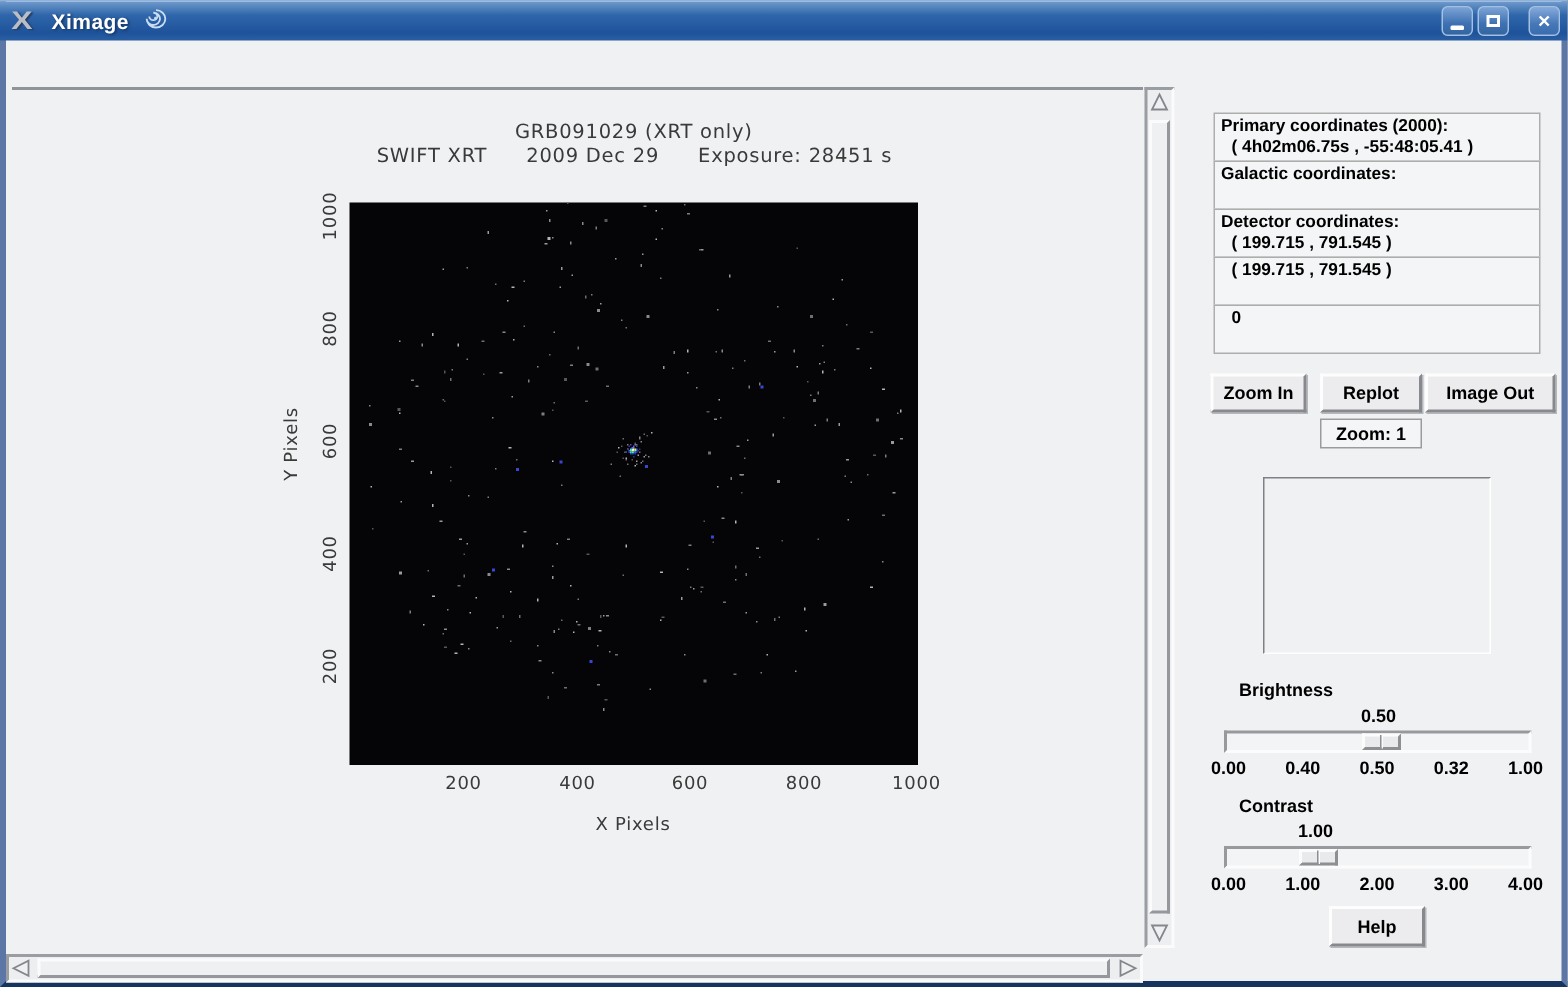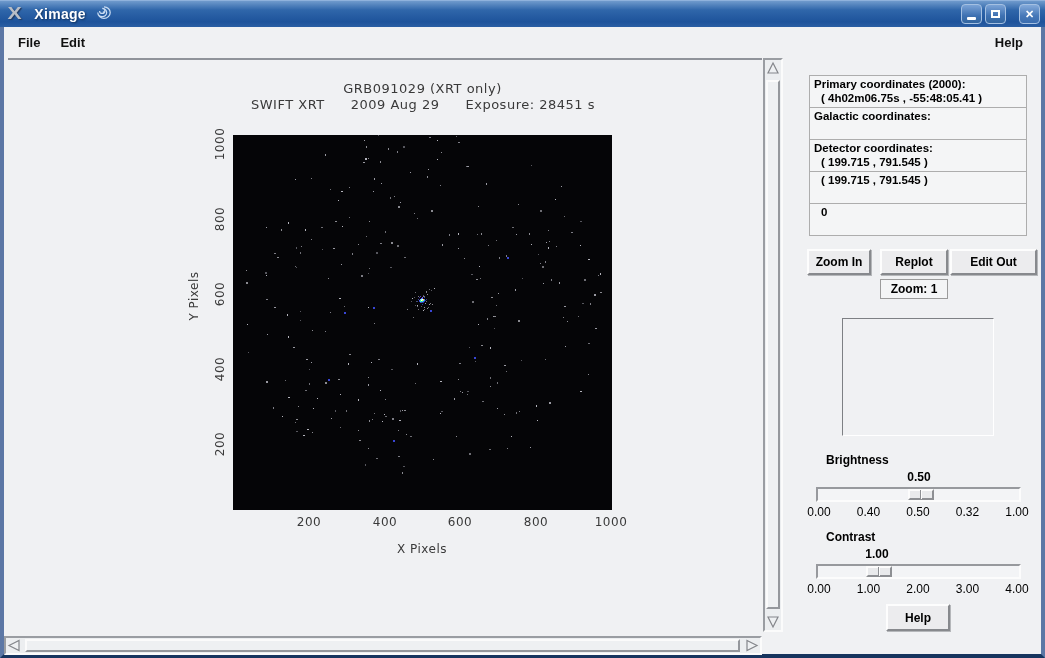--- a/index.html
+++ b/index.html
@@ -126,21 +126,21 @@
     position:absolute; top:0px; width:26px; height:11px;
     background:#e9eaec; border:2px solid; border-color:#fcfcfc #8d8f93 #8d8f93 #fcfcfc;
     cursor:pointer;
   }
   .thumb-sl::after {
     content:""; position:absolute; left:10px; top:-1px; bottom:-1px;
     border-left:1px solid #8d8f93; border-right:1px solid #fcfcfc;
   }
   .ticks {
     position:absolute; left:12px; width:238px; display:flex; justify-content:space-between;
-    font-weight:normal; font-size:12px;
+    font-weight:bold; font-size:12px;
   }
   .ticks span { width:40px; text-align:center; }
 </style>
 </head>
 <body>
 
 <div class="window">
 
   <div class="titlebar">
     <span class="xlogo">X</span>
@@ -157,31 +157,26 @@
         </span>
       <span class="win-btn">
           <span class="glyph-max"></span>
         </span>
       <span class="win-btn close">
           <span>✕</span>
         </span>
     </span>
   </div>
 
-  <div class="menubar">
-    <span class="menu-item file">File</span>
-    <span class="menu-item">Edit</span>
-    <span class="menu-item help">Help</span>
-  </div>
 
   <div class="canvas">
     <div class="plot-text plot-title1">GRB091029 (XRT only)</div>
     <div class="plot-text plot-title2">
       <span>SWIFT XRT</span>
-      <span>2009 Aug 29</span>
+      <span>2009 Dec 29</span>
       <span>Exposure: 28451 s</span>
     </div>
 
     <div class="image-box" id="image-box">
         <div class="dot" style="left: 229px; top: 257px; width: 1px; height: 1px; background: rgb(154, 154, 162);"></div>
         <div class="dot" style="left: 84px; top: 263px; width: 1px; height: 1px; background: rgb(180, 180, 188);"></div>
         <div class="dot" style="left: 136px; top: 86px; width: 1px; height: 1px; background: rgb(138, 138, 144);"></div>
         <div class="dot" style="left: 233px; top: 31px; width: 1px; height: 1px; background: rgb(110, 110, 116);"></div>
         <div class="dot" style="left: 221px; top: 263px; width: 1px; height: 2px; background: rgb(154, 154, 162);"></div>
         <div class="dot" style="left: 170px; top: 11px; width: 2px; height: 2px; background: rgb(87, 87, 94);"></div>
@@ -573,21 +568,21 @@
     </div>
     <div class="coord-box" style="top:113px">
       <div class="val">( 199.715 , 791.545 )</div>
     </div>
     <div class="coord-box" style="top:145px">
       <div class="val">0</div>
     </div>
 
     <div class="btn" style="left:20px; top:191px; width:64px; height:26px">Zoom In</div>
     <div class="btn" style="left:93px; top:191px; width:68px; height:26px">Replot</div>
-    <div class="btn" style="left:163px; top:191px; width:87px; height:26px">Edit Out</div>
+    <div class="btn" style="left:163px; top:191px; width:87px; height:26px">Image Out</div>
 
     <div class="zoom-label">Zoom: 1</div>
 
     <div class="preview"></div>
 
     <div class="slider-name" style="left:39px; top:395px">Brightness</div>
     <div class="slider-value" style="left:110px; top:412px">0.50</div>
     <div class="trough" style="top:429px">
       <div class="thumb-sl" id="brightness-thumb" style="left: 89.5px;"></div>
     </div>

